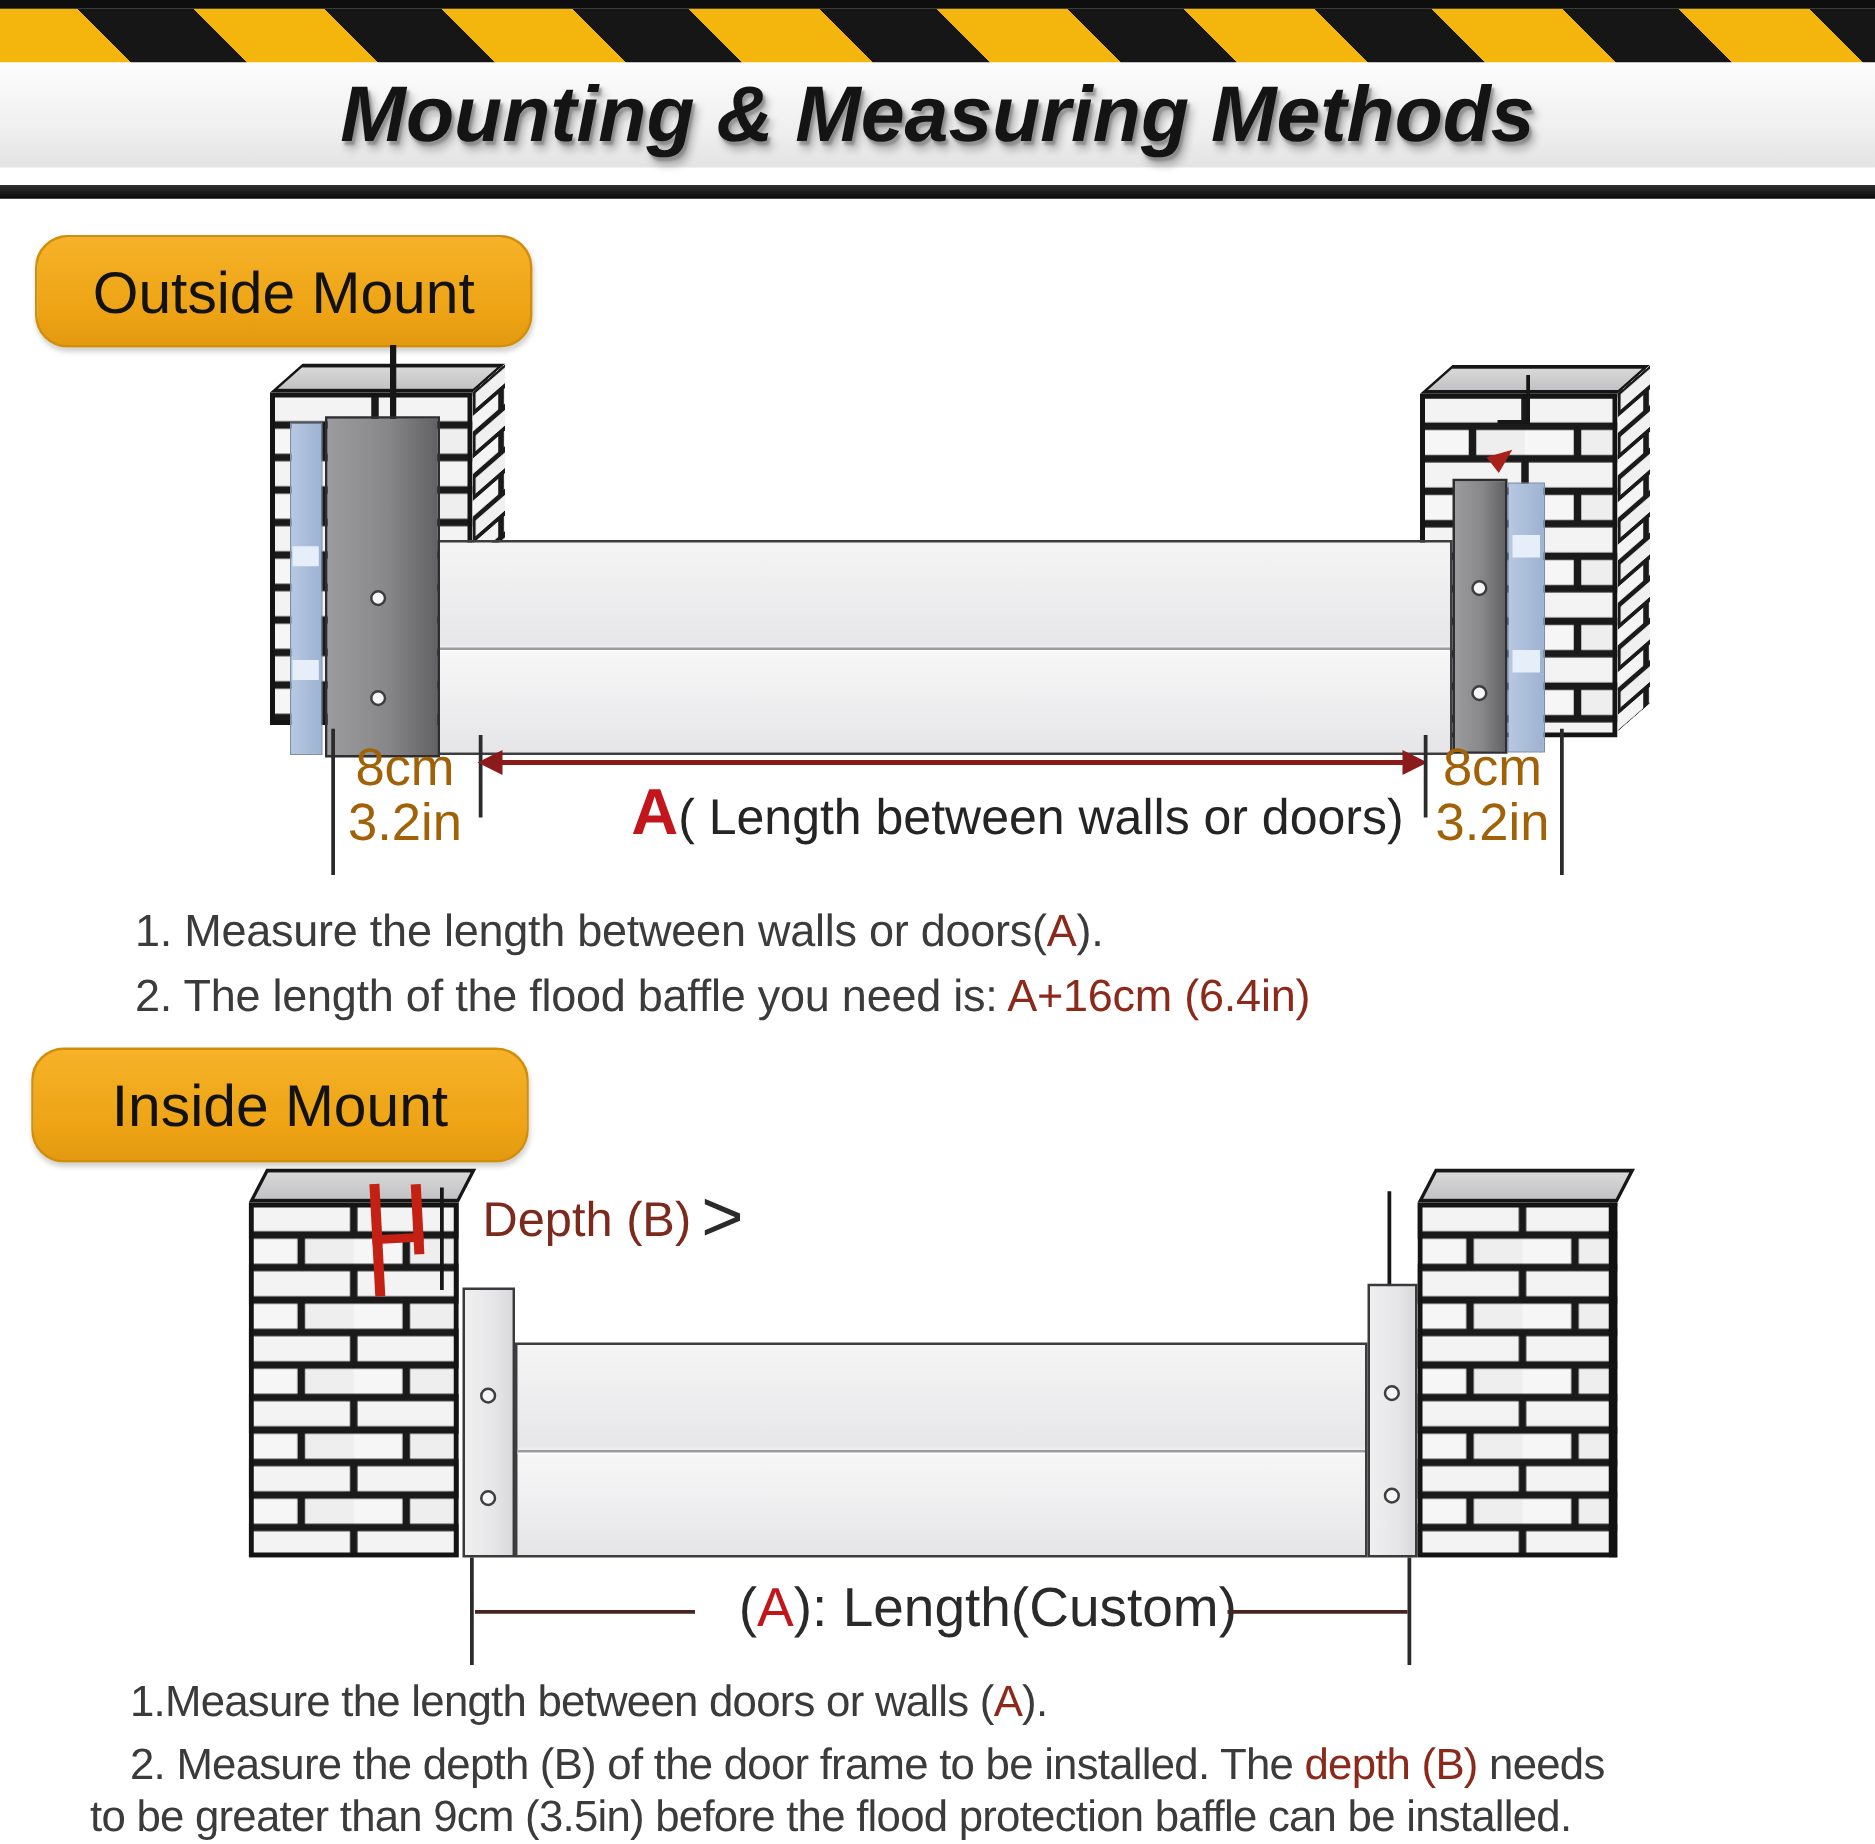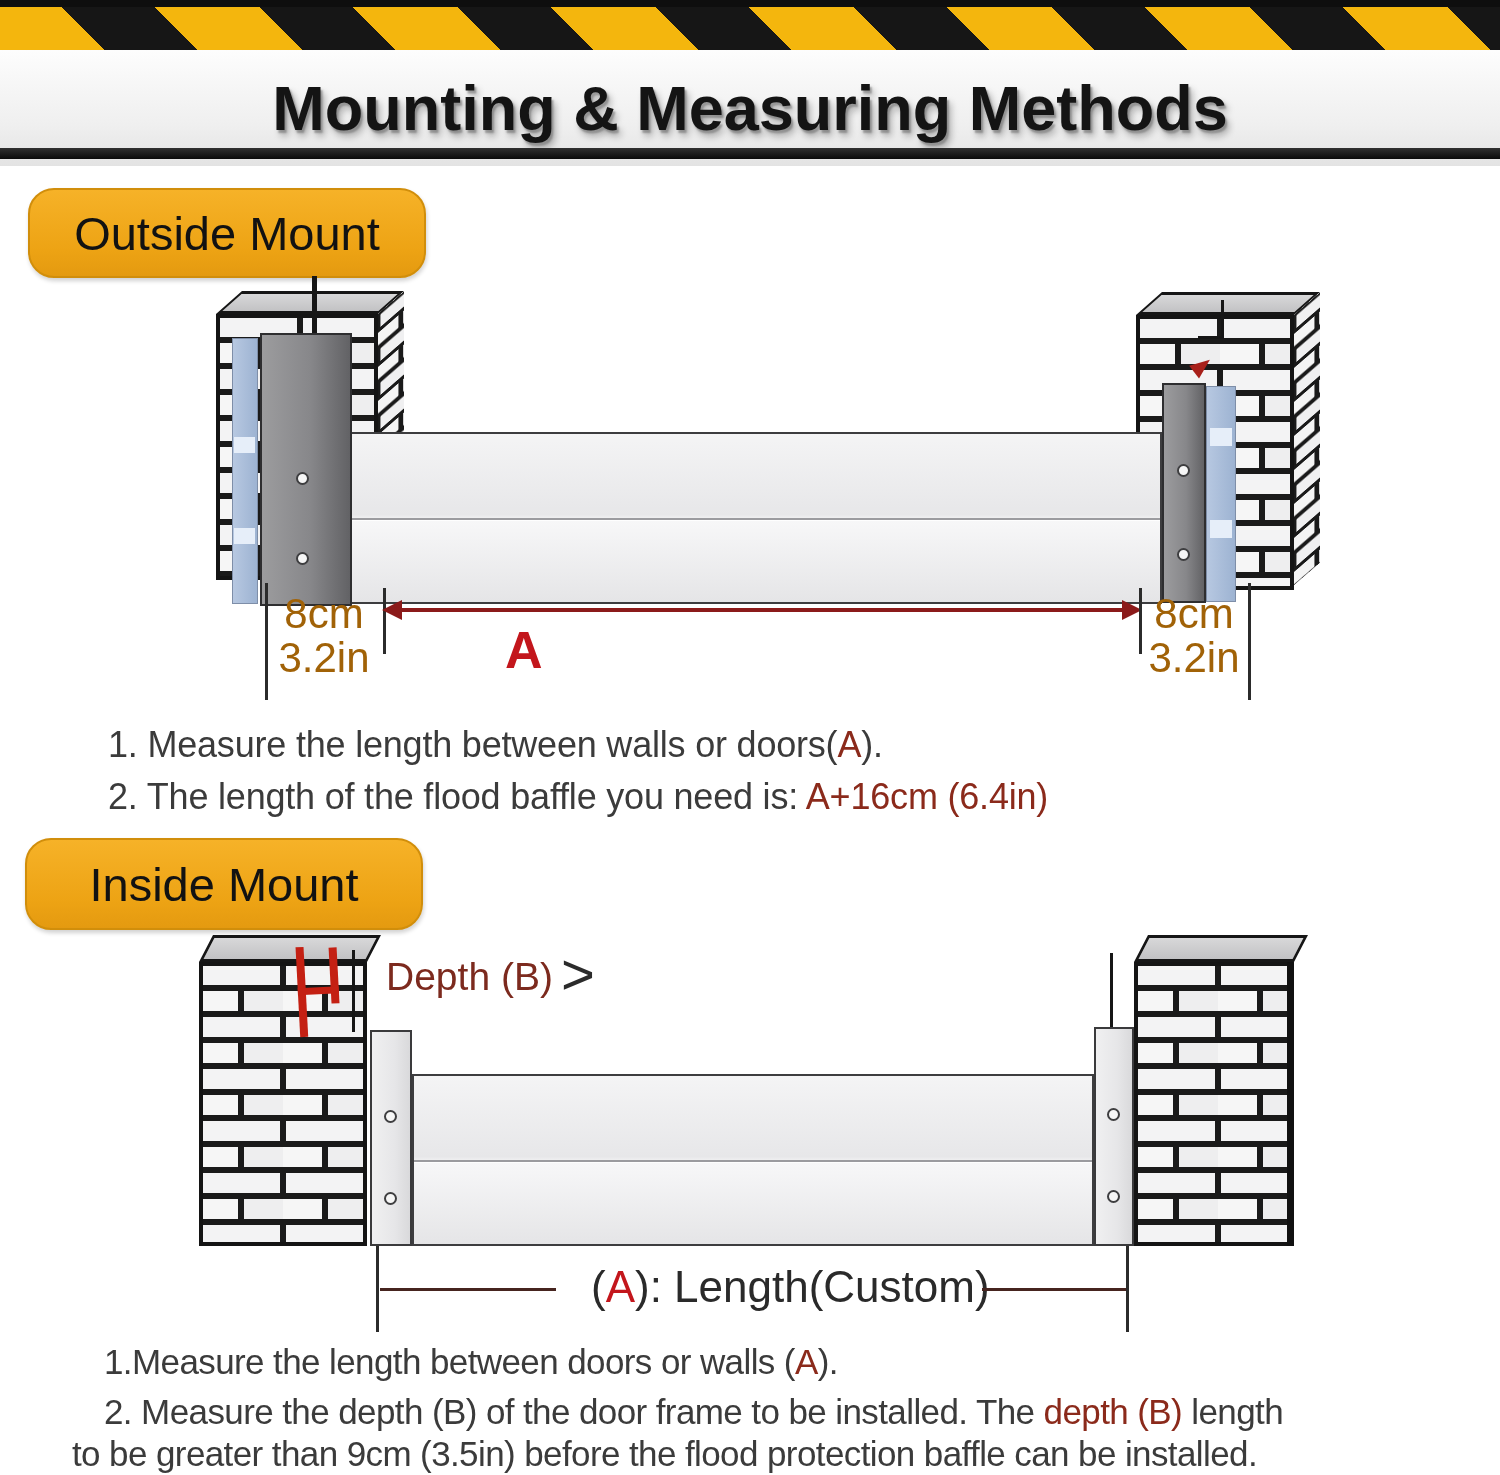--- a/index.html
+++ b/index.html
@@ -10,23 +10,23 @@
   .abs { position:absolute; }
 
   
   .stripe-band {
     left:0; top:0; width:1500px; height:50px; box-sizing:border-box;
     border-top:7px solid #0e0e0e;
     background:repeating-linear-gradient(45deg,#f4b60d 0 74px,#161616 74px 140px);
     box-shadow:0 3px 5px rgba(0,0,0,.25);
   }
   .title-band {
-    left:0; top:50px; width:1500px; height:116px;
+    left:0; top:50px; width:1500px; height:84px;
     background:linear-gradient(180deg,#fdfdfd 0%,#efefef 65%,#e3e3e3 100%);
-    display:flex; align-items:center; justify-content:center;
+    display:flex; align-items:center; justify-content:center;font-style:italic;
   }
   .page-title {
     font-size:63px; font-weight:bold; color:#141414; letter-spacing:0px;
     text-shadow:2px 3px 2px rgba(110,110,110,.6), 4px 6px 7px rgba(0,0,0,.28);
     white-space:nowrap;
   }
   .black-bar { left:0; top:148px; width:1500px; height:11px;
     background:linear-gradient(180deg,#303030,#0a0a0a); }
 
   
@@ -172,20 +172,21 @@
 <div class="abs tick" style="left:383px;top:588px;height:66px;"></div>
 <div class="abs meas-arrow" style="left:392px;top:608px;width:740px;"></div>
 <div class="abs tick" style="left:1139px;top:588px;height:66px;"></div>
 <div class="abs dim" style="left:1142px;top:592px;width:104px;">
   <div>8cm</div>
   <div>3.2in</div>
 </div>
 <div class="abs tick" style="left:1248px;top:583px;height:117px;"></div>
 <div class="abs span-label" style="left:505px;top:626px;">
   <span class="big-a">A</span>
+  <span class="rest">( Length between walls or doors)</span>
 </div>
 
 <div class="abs step" style="left:108px;top:724px;">
   <span>1. Measure the length between walls or doors(</span><span class="em-maroon">A</span><span>).</span>
 </div>
 <div class="abs step" style="left:108px;top:776px;">
   <span>2. The length of the flood baffle you need is: </span><span class="em-maroon">A+16cm (6.4in)</span>
 </div>
 
 <div class="abs badge" style="left:25px;top:838px;width:398px;height:92px;">
@@ -235,17 +236,17 @@
 <div class="abs len-label" style="left:566px;top:1262px;margin-left:25px;">
   <span>(</span><span class="red-a">A</span><span>): Length(Custom)</span>
 </div>
 <div class="abs hline" style="left:982px;top:1288px;width:144px;"></div>
 <div class="abs tick" style="left:1126px;top:1246px;height:86px;"></div>
 
 <div class="abs step-sm" style="left:104px;top:1342px;">
   <span>1.Measure the length between doors or walls (</span><span class="em-maroon">A</span><span>).</span>
 </div>
 <div class="abs step-sm" style="left:104px;top:1392px;">
-  <span>2. Measure the depth (B) of the door frame to be installed. The </span><span class="em-maroon">depth (B)</span><span> length</span>
+  <span>2. Measure the depth (B) of the door frame to be installed. The </span><span class="em-maroon">depth (B)</span><span> needs</span>
 </div>
 <div class="abs step-sm" style="left:72px;top:1434px;">
   <span>to be greater than 9cm (3.5in) before the flood protection baffle can be installed.</span>
 </div>
 
 </body></html>

